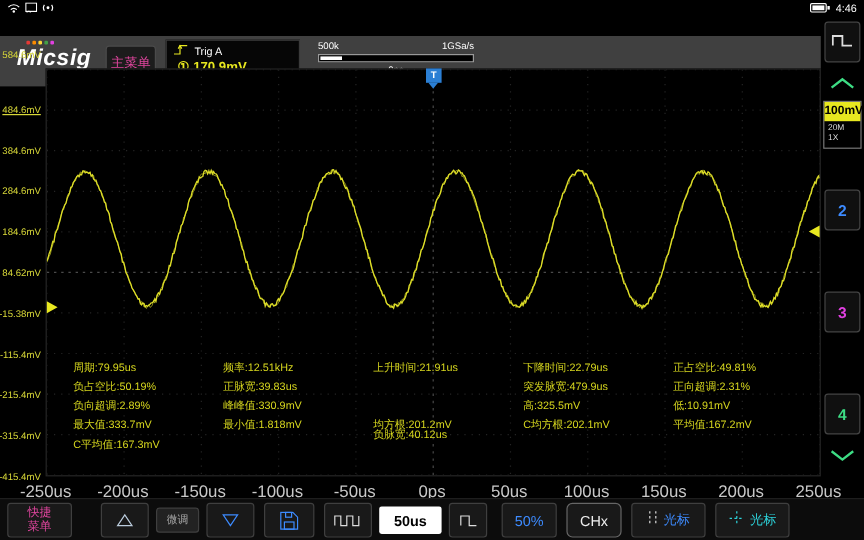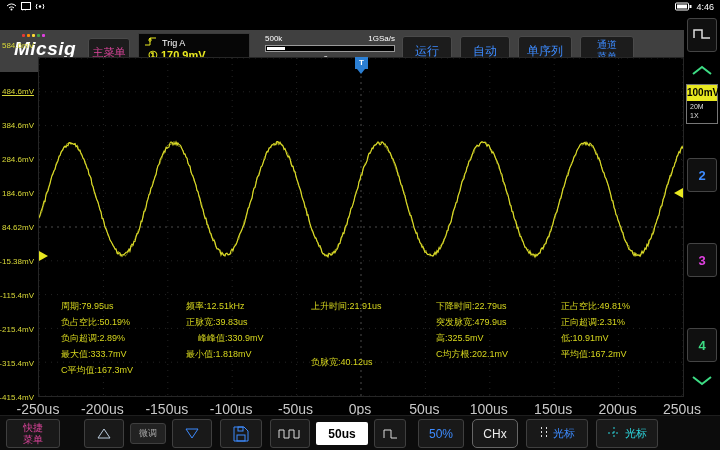--- a/index.html
+++ b/index.html
@@ -130,26 +130,20 @@
   <div class="mem-panel">
     <div class="mem-row1">
       <span>500k</span>
       <span>1GSa/s</span>
     </div>
     <div class="mem-bar">
         <span class="mem-fill" style="width:18px"></span>
       </div>
     <div class="mem-pos">0ps</div>
   </div>
-  <div id="header-buttons">
-      <button class="btn" style="width: 50px;">运行</button>
-      <button class="btn" style="width: 50px;">自动</button>
-      <button class="btn" style="width: 54px;">单序列</button>
-      <button class="btn two-line" style="width: 54px;">通道菜单</button>
-    </div>
 </div>
 
 <div class="volt-labels" id="volt-labels">
     <div class="vlabel" style="top: 41px;">584.6mV</div>
     <div class="vlabel" style="top: 87px; text-decoration: underline;">484.6mV</div>
     <div class="vlabel" style="top: 121px;">384.6mV</div>
     <div class="vlabel" style="top: 155px;">284.6mV</div>
     <div class="vlabel" style="top: 189px;">184.6mV</div>
     <div class="vlabel" style="top: 223px;">84.62mV</div>
     <div class="vlabel" style="top: 257px;">-15.38mV</div>
@@ -196,25 +190,26 @@
       <div class="mcell" style="left: 125px; top: 0px;">频率:12.51kHz</div>
       <div class="mcell" style="left: 250px; top: 0px;">上升时间:21.91us</div>
       <div class="mcell" style="left: 375px; top: 0px;">下降时间:22.79us</div>
       <div class="mcell" style="left: 500px; top: 0px;">正占空比:49.81%</div>
       <div class="mcell" style="left: 0px; top: 16px;">负占空比:50.19%</div>
       <div class="mcell" style="left: 125px; top: 16px;">正脉宽:39.83us</div>
       <div class="mcell" style="left: 250px; top: 16px; margin-top: 40px;">负脉宽:40.12us</div>
       <div class="mcell" style="left: 375px; top: 16px;">突发脉宽:479.9us</div>
       <div class="mcell" style="left: 500px; top: 16px;">正向超调:2.31%</div>
       <div class="mcell" style="left: 0px; top: 32px;">负向超调:2.89%</div>
-      <div class="mcell" style="left: 125px; top: 32px; margin-left: 12px;">峰峰值:330.9mV</div>
+      <div class="mcell" style="left: 125px; top: 32px;">峰峰值:330.9mV</div>
       <div class="mcell" style="left: 375px; top: 32px;">高:325.5mV</div>
       <div class="mcell" style="left: 500px; top: 32px;">低:10.91mV</div>
       <div class="mcell" style="left: 0px; top: 48px;">最大值:333.7mV</div>
       <div class="mcell" style="left: 125px; top: 48px;">最小值:1.818mV</div>
+      <div class="mcell" style="left: 250px; top: 48px;">均方根:201.2mV</div>
       <div class="mcell" style="left: 375px; top: 48px;">C均方根:202.1mV</div>
       <div class="mcell" style="left: 500px; top: 48px;">平均值:167.2mV</div>
       <div class="mcell" style="left: 0px; top: 64px;">C平均值:167.3mV</div>
     </div>
 </div>
 
 <div class="time-axis" id="time-axis">
     <div class="tlabel" style="left: 13px;">-250us</div>
     <div class="tlabel" style="left: 77.4px;">-200us</div>
     <div class="tlabel" style="left: 141.8px;">-150us</div>

